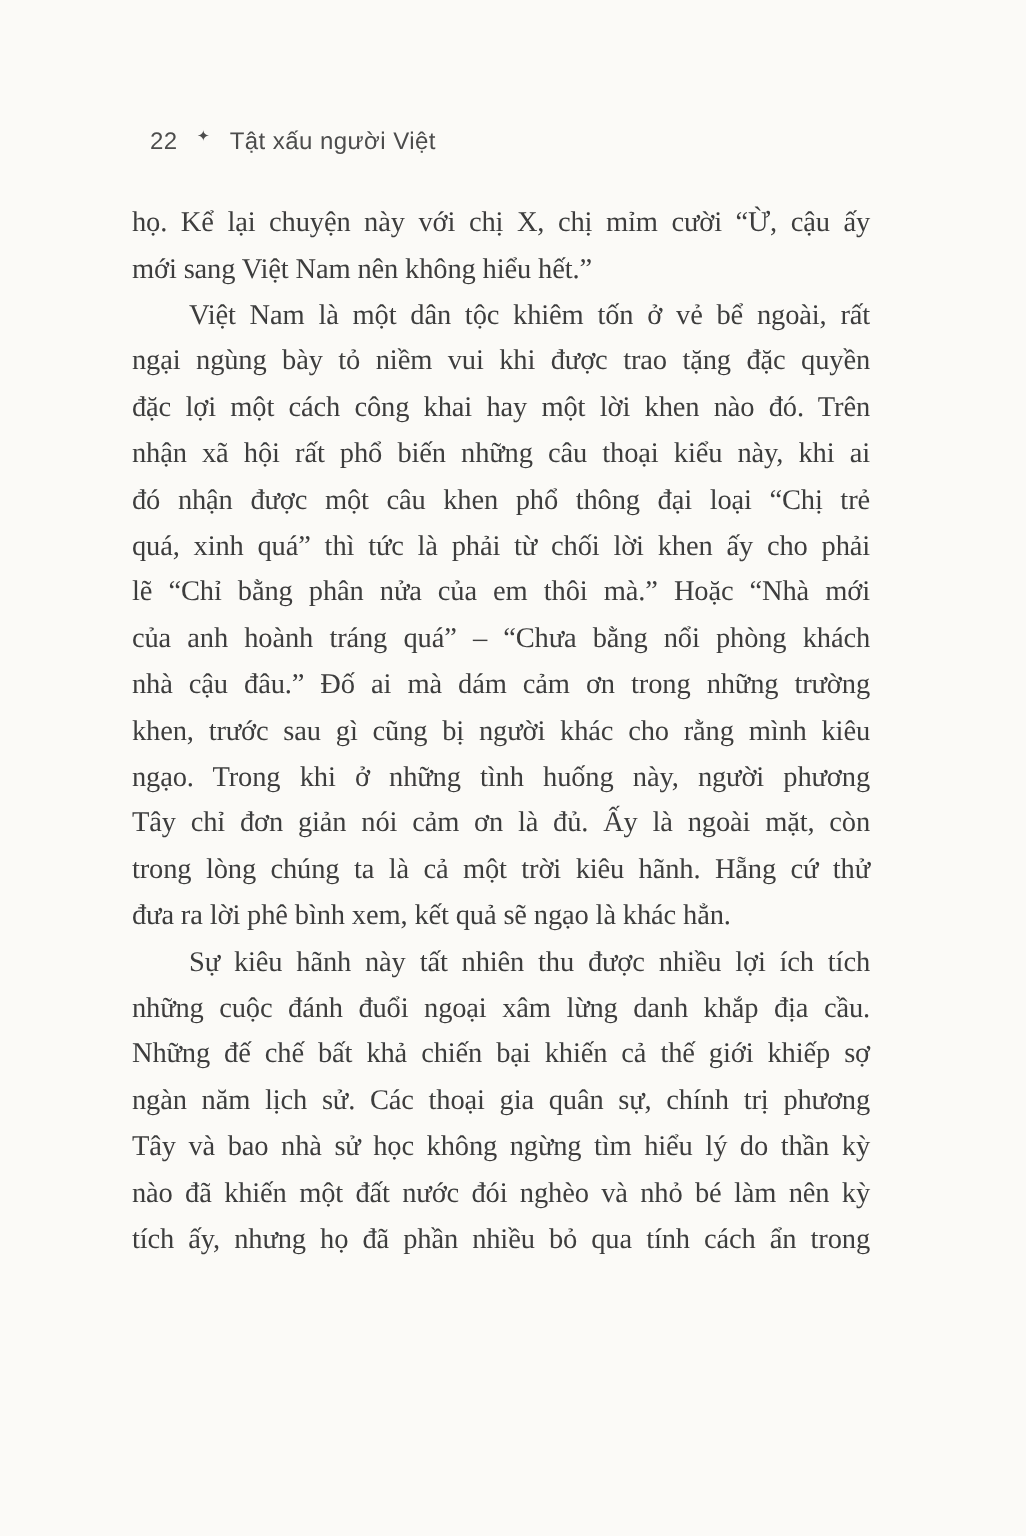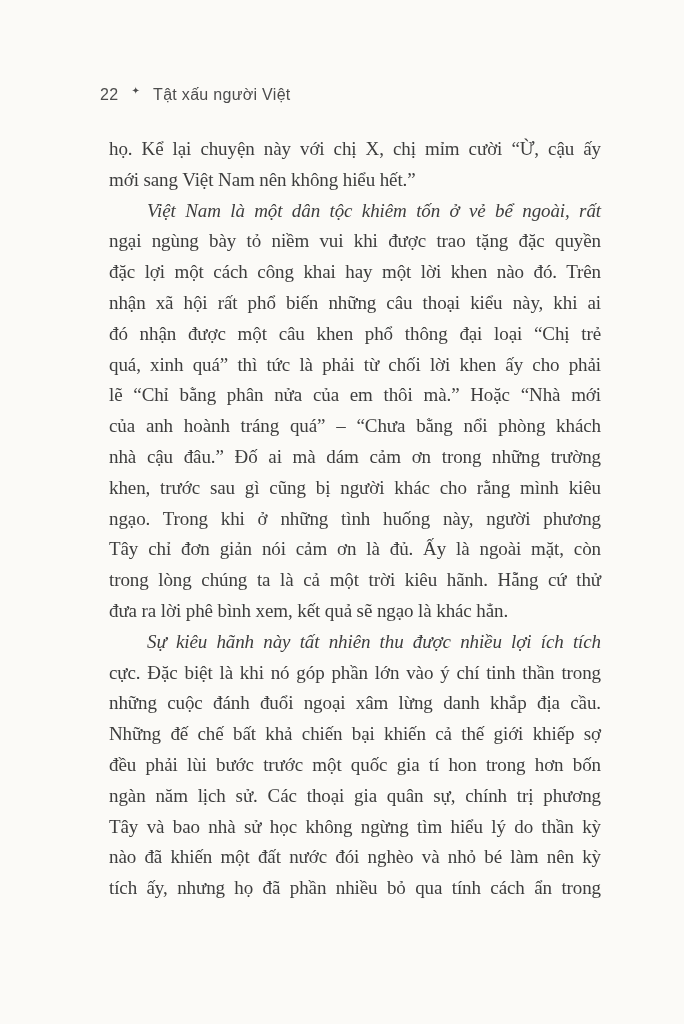--- a/index.html
+++ b/index.html
@@ -26,39 +26,38 @@
     color: #4c4c4c;
     letter-spacing: 0.3px;
   }
   .running-head .star {
     font-size: 10px;
     color: #4c4c4c;
     transform: translateY(-1px);
   }
   .body-text {
     position: absolute;
-    left: 109px;
+    left: 88px;
     top: 134px;
     width: 492px;
     font-size: 19px;
     line-height: 30.8px;
     color: #3d3d3d;
     letter-spacing: -0.1px;
   }
   .line {
     white-space: nowrap;
     text-align: justify;
     text-align-last: justify;
   }
   .line.end {
     text-align-last: left;
   }
   .line.indent {
     text-indent: 38px;
-    font-style: italic;
   }
 </style>
 </head>
 <body>
 
 <div class="page">
 
   <header class="running-head">
     <span>22</span>
     <span class="star">✦</span>
@@ -84,24 +83,22 @@
       <div class="line">nhà cậu đâu.” Đố ai mà dám cảm ơn trong những trường</div>
       <div class="line">khen, trước sau gì cũng bị người khác cho rằng mình kiêu</div>
       <div class="line">ngạo. Trong khi ở những tình huống này, người phương</div>
       <div class="line">Tây chỉ đơn giản nói cảm ơn là đủ. Ấy là ngoài mặt, còn</div>
       <div class="line">trong lòng chúng ta là cả một trời kiêu hãnh. Hẵng cứ thử</div>
       <div class="line end">đưa ra lời phê bình xem, kết quả sẽ ngạo là khác hẳn.</div>
     </section>
 
     <section>
       <div class="line indent">Sự kiêu hãnh này tất nhiên thu được nhiều lợi ích tích</div>
-      <div class="line">cực. Đặc biệt là khi nó góp phần lớn vào ý chí tinh thần trong</div>
       <div class="line">những cuộc đánh đuổi ngoại xâm lừng danh khắp địa cầu.</div>
       <div class="line">Những đế chế bất khả chiến bại khiến cả thế giới khiếp sợ</div>
-      <div class="line">đều phải lùi bước trước một quốc gia tí hon trong hơn bốn</div>
       <div class="line">ngàn năm lịch sử. Các thoại gia quân sự, chính trị phương</div>
       <div class="line">Tây và bao nhà sử học không ngừng tìm hiểu lý do thần kỳ</div>
       <div class="line">nào đã khiến một đất nước đói nghèo và nhỏ bé làm nên kỳ</div>
       <div class="line">tích ấy, nhưng họ đã phần nhiều bỏ qua tính cách ẩn trong</div>
     </section>
 
   </main>
 </div>
 
 </body></html>

